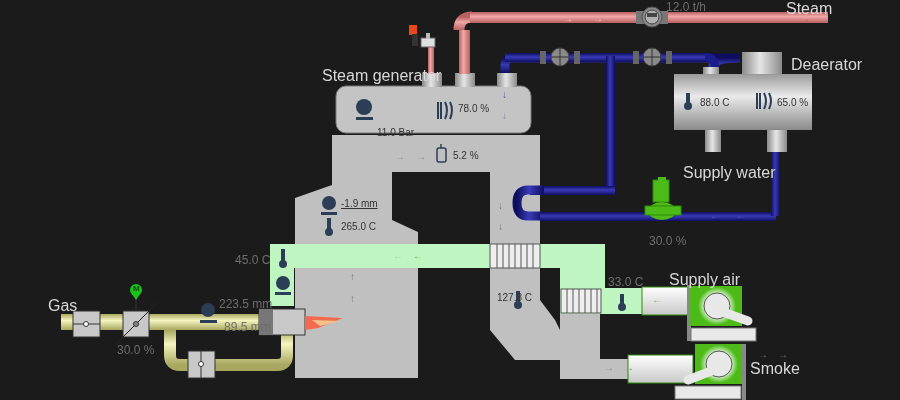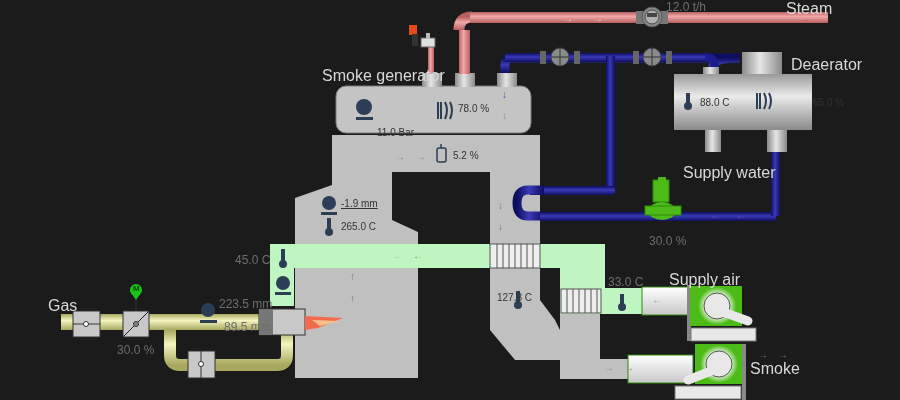--- a/index.html
+++ b/index.html
@@ -286,33 +286,33 @@
     <text x="502" y="98" fill="#5050b0">↓</text>
         <text x="502" y="119" fill="#8888aa">↓</text>
     <text x="736" y="219" fill="#5555aa">←</text>
         <text x="710" y="219" fill="#5555aa">←</text>
     <text x="563" y="22" fill="#f6c0c0">→</text>
         <text x="593" y="22" fill="#f6c0c0">→</text>
     <text x="800" y="22" fill="#e05050">→</text>
   </g>
 </svg>
 
-<div class="lbl" style="left:322px;top:67px;">Smoke generator</div>
+<div class="lbl" style="left:322px;top:67px;">Steam generator</div>
 <div class="lbl" style="left:786px;top:0px;">Steam</div>
 <div class="lbl" style="left:791px;top:56px;">Deaerator</div>
 <div class="lbl" style="left:683px;top:164px;">Supply water</div>
 <div class="lbl" style="left:669px;top:271px;text-align:center;">Supply air</div>
 <div class="lbl" style="left:750px;top:360px;">Smoke</div>
 <div class="lbl" style="left:48px;top:297px;">Gas</div>
 
 <div class="dim" style="left:666px;top:0px;">12.0 t/h</div>
 <div class="val" style="left:377px;top:103px;margin-top:24px;">11.0 Bar</div>
 <div class="val" style="left:458px;top:103px;">78.0 %</div>
 <div class="val" style="left:700px;top:97px;">88.0 C</div>
-<div class="val" style="left:777px;top:97px;margin-left:36px;">65.0 %</div>
+<div class="val" style="left:777px;top:97px;">65.0 %</div>
 <div class="val" style="left:453px;top:150px;">5.2 %</div>
 <div class="val" style="left:341px;top:198px;text-decoration:underline;">-1.9 mm</div>
 <div class="val" style="left:341px;top:221px;">265.0 C</div>
 <div class="dim" style="left:649px;top:234px;">30.0 %</div>
 <div class="dim" style="left:235px;top:253px;">45.0 C</div>
 <div class="dim" style="left:224px;top:280px;margin-top:40px;">89.5 mm</div>
 <div class="dim" style="left:219px;top:297px;">223.5 mm</div>
 <div class="dim" style="left:117px;top:343px;">30.0 %</div>
 <div class="val" style="left:497px;top:292px;">127.8 C</div>
 <div class="dim" style="left:608px;top:275px;">33.0 C</div>

